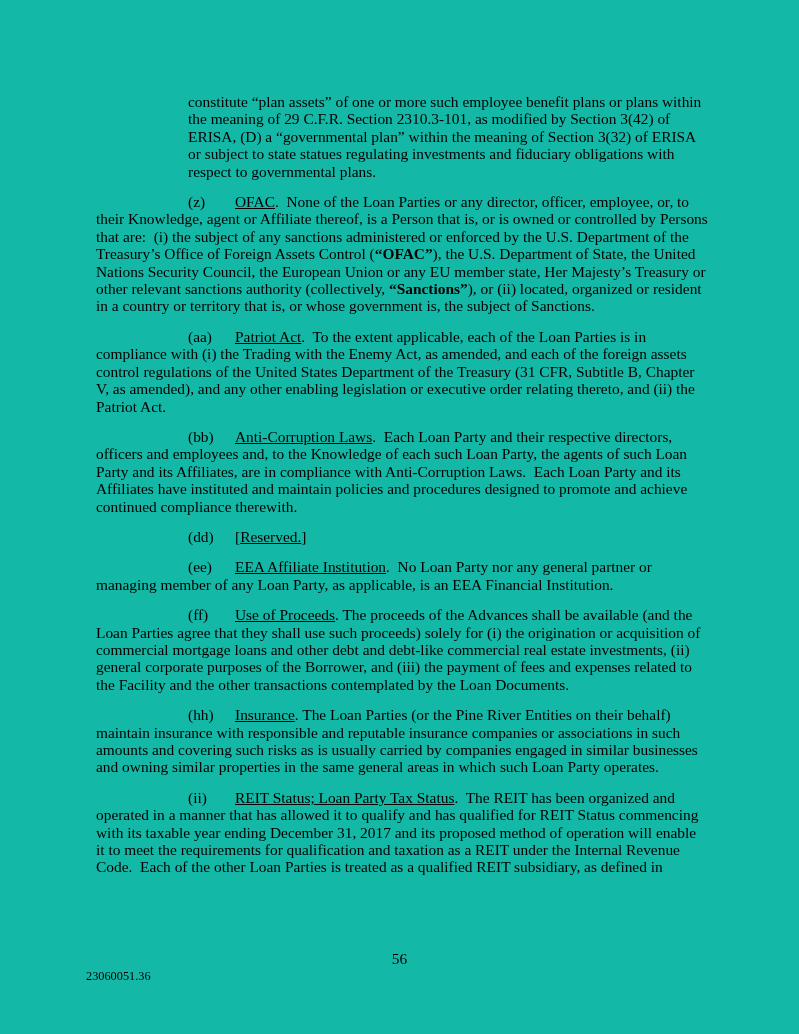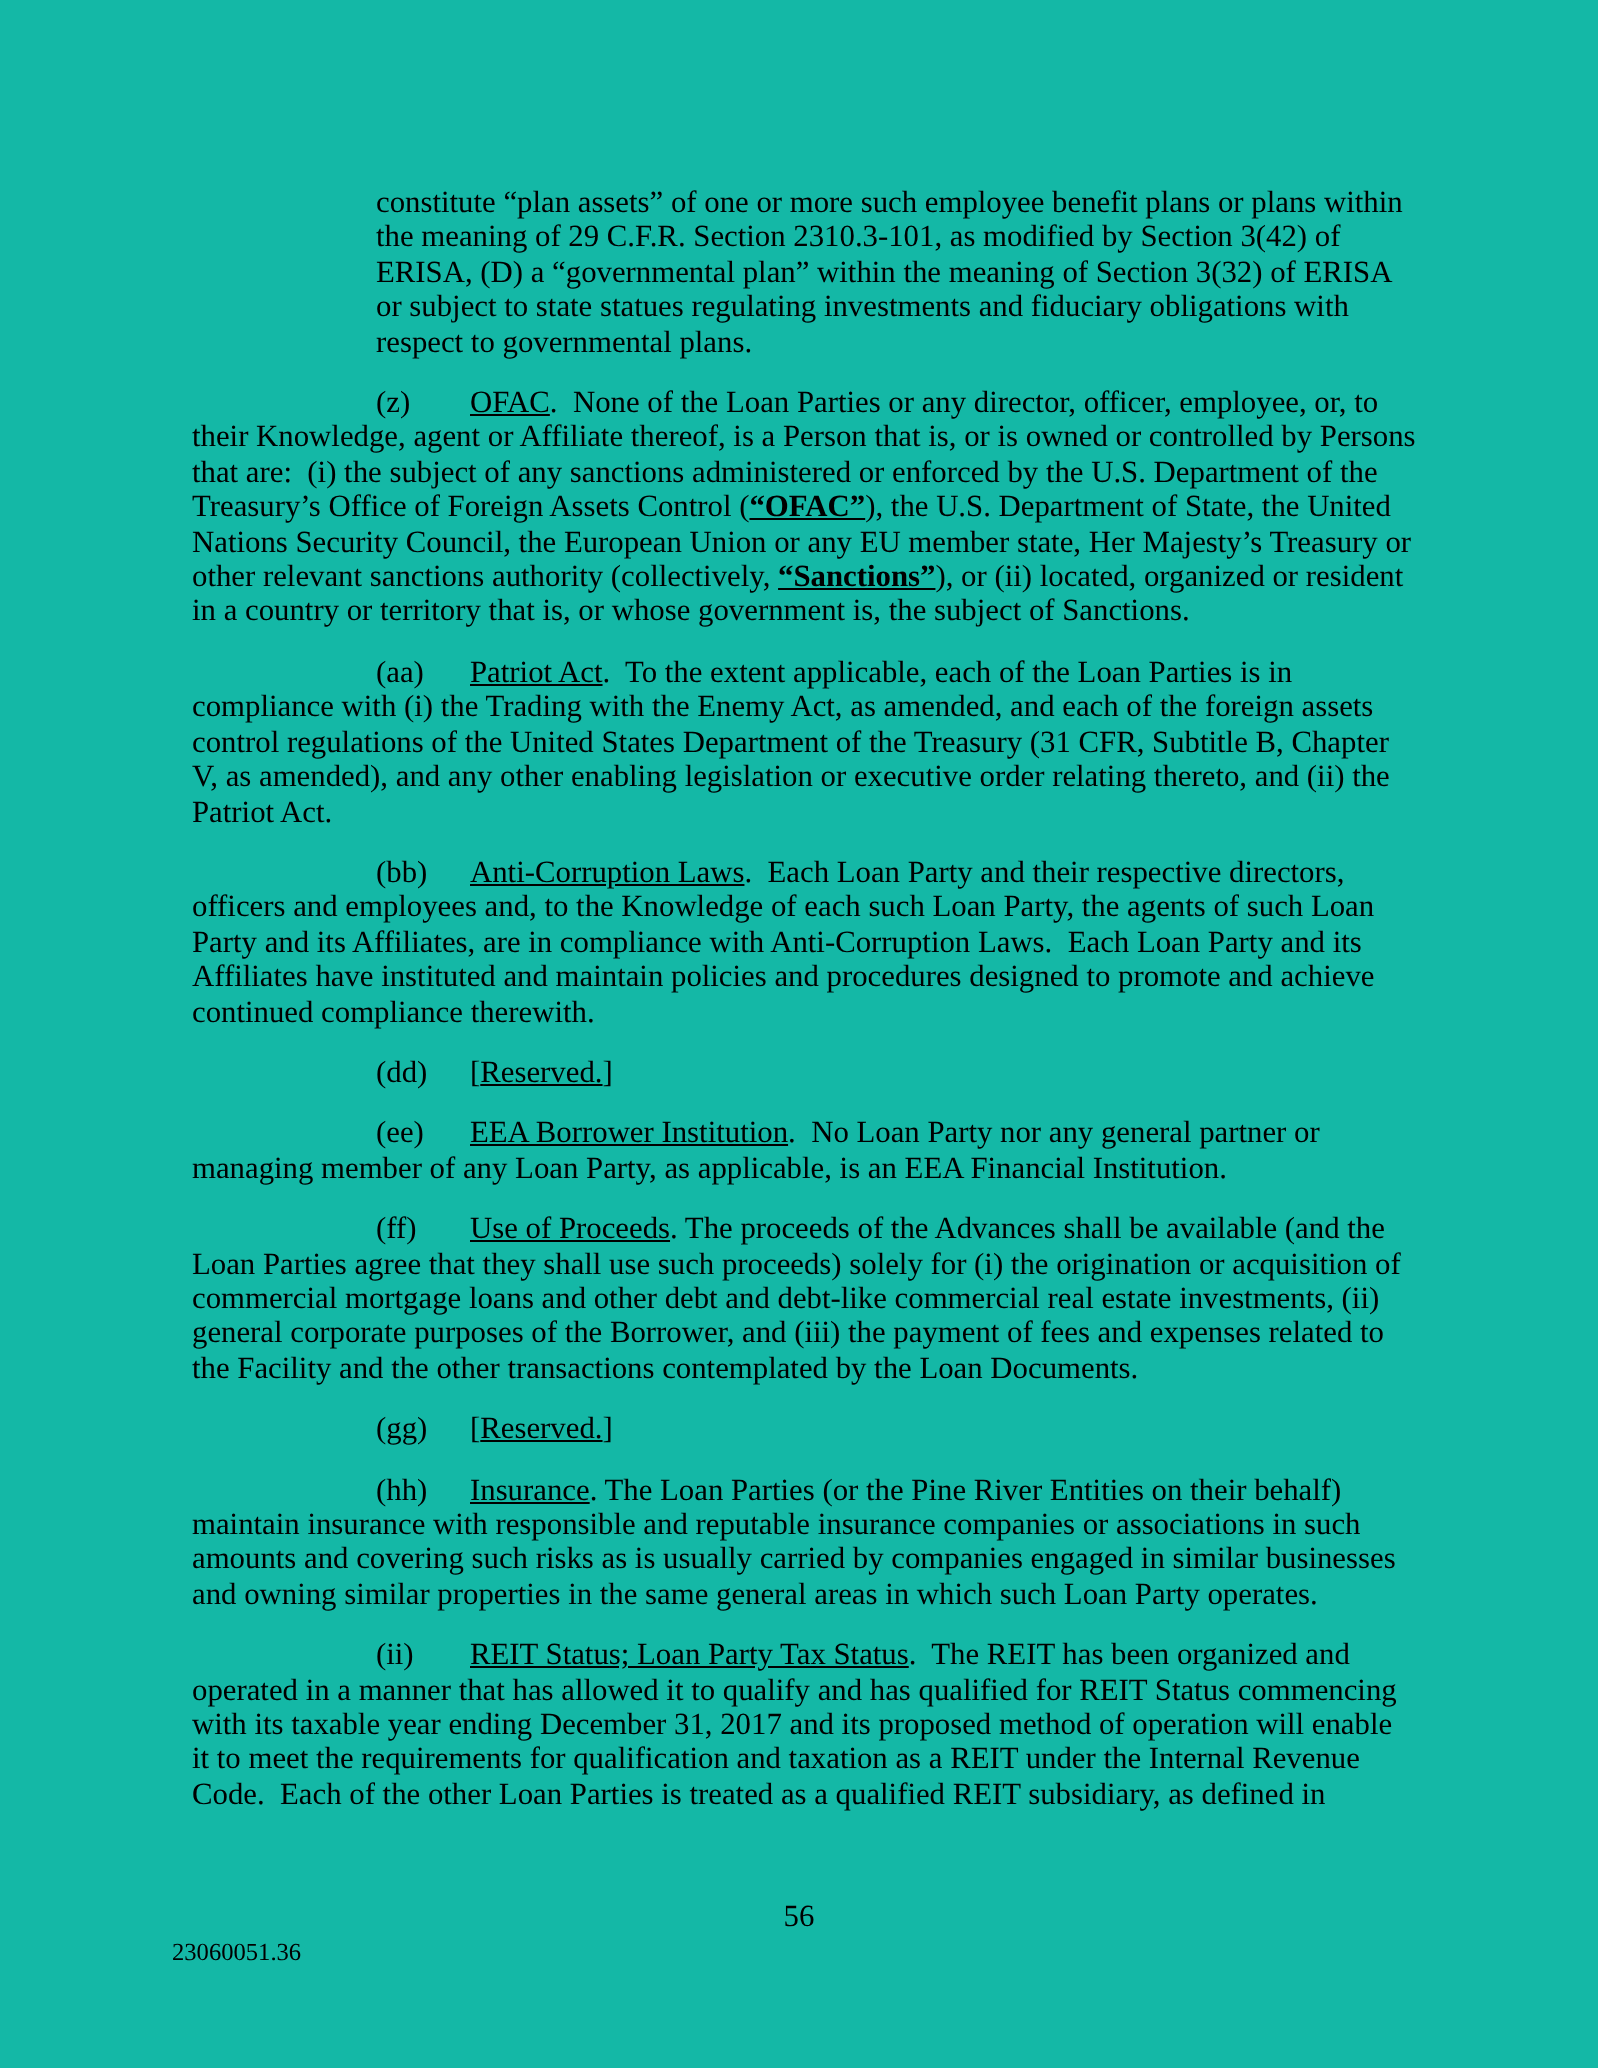--- a/index.html
+++ b/index.html
@@ -29,21 +29,21 @@
   .intro {
     margin: 0 0 0 92px;
     text-indent: 0;
   }
   .label {
     display: inline-block;
     width: 47px;
     text-indent: 0;
   }
   .u { text-decoration: underline; text-align: right; }
-  b { font-weight: bold; text-decoration: underline; }
+  b { font-weight: bold; }
   .page-number {
     position: absolute;
     top: 950px;
     left: 0;
     width: 799px;
     text-align: center;
     line-height: 17.4px;
   }
   .doc-id {
     position: absolute;
@@ -63,25 +63,24 @@
 
     <p class="para"><span class="label">(z)</span><span class="u">OFAC</span><span>.  None of the Loan Parties or any director, officer, employee, or, to their Knowledge, agent or Affiliate thereof, is a Person that is, or is owned or controlled by Persons that are:  (i) the subject of any sanctions administered or enforced by the U.S. Department of the Treasury’s Office of Foreign Assets Control (</span><b>“OFAC”</b><span>), the U.S. Department of State, the United Nations Security Council, the European Union or any EU member state, Her Majesty’s Treasury or other relevant sanctions authority (collectively, </span><b>“Sanctions”</b><span>), or (ii) located, organized or resident in a country or territory that is, or whose government is, the subject of Sanctions.</span></p>
 
     <p class="para"><span class="label">(aa)</span><span class="u">Patriot Act</span><span>.  To the extent applicable, each of the Loan Parties is in compliance with (i) the Trading with the Enemy Act, as amended, and each of the foreign assets control regulations of the United States Department of the Treasury (31 CFR, Subtitle B, Chapter V, as amended), and any other enabling legislation or executive order relating thereto, and (ii) the Patriot Act.</span></p>
 
     <p class="para"><span class="label">(bb)</span><span class="u">Anti-Corruption Laws</span><span>.  Each Loan Party and their respective directors, officers and employees and, to the Knowledge of each such Loan Party, the agents of such Loan Party and its Affiliates, are in compliance with Anti-Corruption Laws.  Each Loan Party and its Affiliates have instituted and maintain policies and procedures designed to promote and achieve continued compliance therewith.</span></p>
 
 
     <p class="para"><span class="label">(dd)</span><span>[</span><span class="u">Reserved.</span><span>]</span></p>
 
-    <p class="para"><span class="label">(ee)</span><span class="u">EEA Borrower Institution</span><span>.  No Loan Party nor any general partner or managing member of any Loan Party, as applicable, is an EEA Financial Institution.</span></p>
+    <p class="para"><span class="label">(ee)</span><span class="u">EEA Affiliate Institution</span><span>.  No Loan Party nor any general partner or managing member of any Loan Party, as applicable, is an EEA Financial Institution.</span></p>
 
     <p class="para"><span class="label">(ff)</span><span class="u">Use of Proceeds</span><span>. The proceeds of the Advances shall be available (and the Loan Parties agree that they shall use such proceeds) solely for (i) the origination or acquisition of commercial mortgage loans and other debt and debt-like commercial real estate investments, (ii) general corporate purposes of the Borrower, and (iii) the payment of fees and expenses related to the Facility and the other transactions contemplated by the Loan Documents.</span></p>
 
-    <p class="para"><span class="label">(gg)</span><span>[</span><span class="u">Reserved.</span><span>]</span></p>
 
     <p class="para"><span class="label">(hh)</span><span class="u">Insurance</span><span>. The Loan Parties (or the Pine River Entities on their behalf) maintain insurance with responsible and reputable insurance companies or associations in such amounts and covering such risks as is usually carried by companies engaged in similar businesses and owning similar properties in the same general areas in which such Loan Party operates.</span></p>
 
     <p class="para"><span class="label">(ii)</span><span class="u">REIT Status; Loan Party Tax Status</span><span>.  The REIT has been organized and operated in a manner that has allowed it to qualify and has qualified for REIT Status commencing with its taxable year ending December 31, 2017 and its proposed method of operation will enable it to meet the requirements for qualification and taxation as a REIT under the Internal Revenue Code.  Each of the other Loan Parties is treated as a qualified REIT subsidiary, as defined in</span></p>
 
   </div>
 
   <div class="page-number">56</div>
   <div class="doc-id">23060051.36</div>
 </div>

